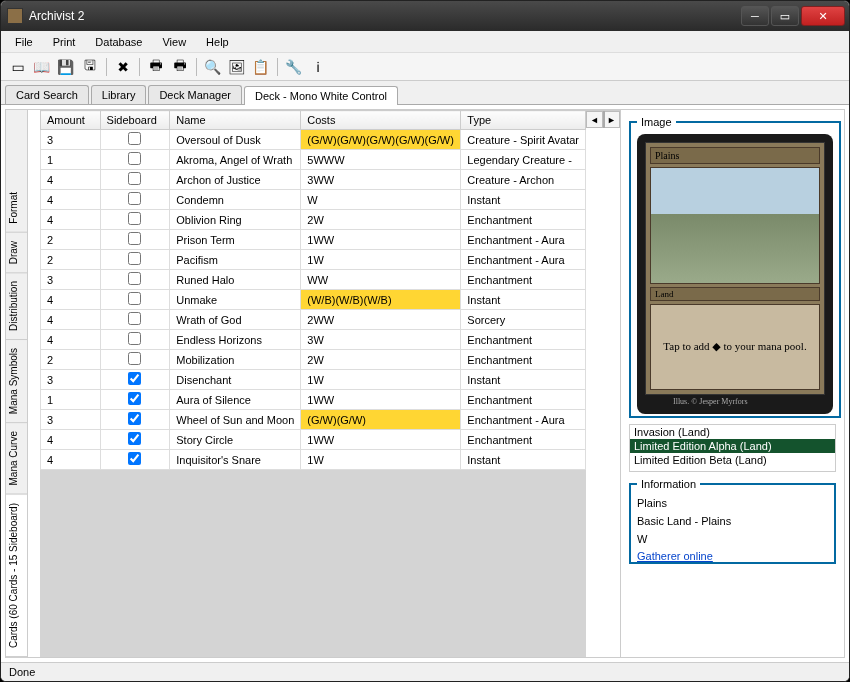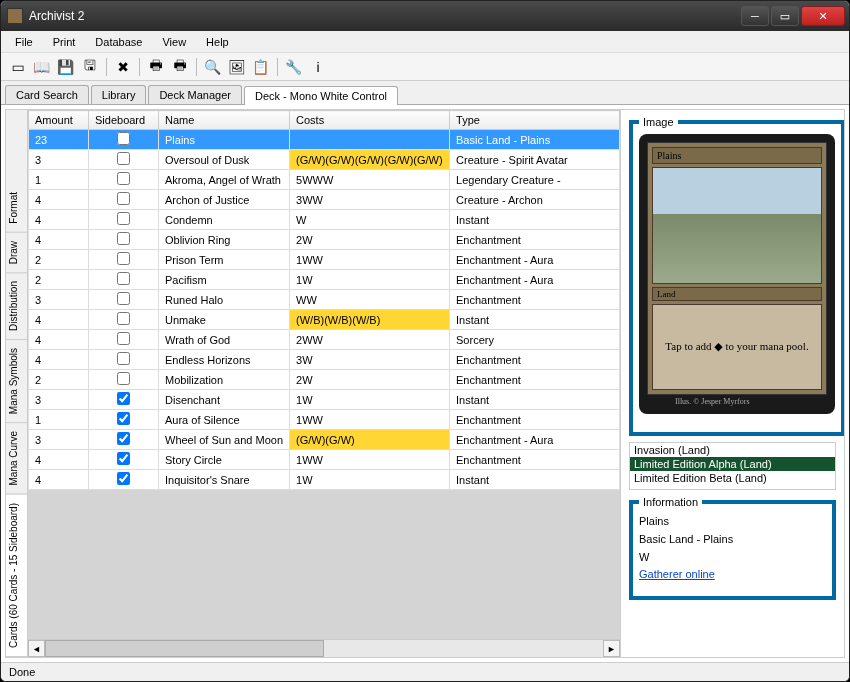--- a/index.html
+++ b/index.html
@@ -16,36 +16,36 @@
 .toolbar { height: 28px; background: #f5f5f5; display: flex; align-items: center; gap: 2px; padding: 0 6px; border-bottom: 1px solid #ccc; }
 .tool-btn { width: 22px; height: 22px; border: 1px solid transparent; display: flex; align-items: center; justify-content: center; cursor: pointer; font-size: 14px; }
 .tool-sep { width: 1px; height: 18px; background: #bbb; margin: 0 3px; }
 .tabbar { height: 24px; background: #f0f0f0; display: flex; align-items: flex-end; padding: 0 4px; border-bottom: 1px solid #aaa; }
 .tab { padding: 3px 10px; border: 1px solid #aaa; border-bottom: none; border-radius: 3px 3px 0 0; background: #e8e8e8; margin-right: 2px; cursor: pointer; font-size: 11px; }
 .tab.active { background: #fff; position: relative; top: 1px; margin-top: 17px; }
 .content { flex: 1; display: flex; background: #fff; border: 1px solid #ccc; margin: 4px; }
 .vertical-tabs { width: 22px; background: #f0f0f0; display: flex; flex-direction: column-reverse; border-right: 1px solid #ccc; }
 .vtab { writing-mode: vertical-rl; transform: rotate(180deg); padding: 8px 2px; border-top: 1px solid #ccc; font-size: 10px; cursor: pointer; text-align: center; }
 .vtab.active { background: #fff; }
-.grid-area { flex: 1; display: flex; flex-direction: column; overflow: hidden; }
+.grid-area { flex: 1; display: flex; flex-direction: row; overflow: hidden; margin-left: 12px; }
 .grid-scroll { flex: 1; overflow: auto; background: #d4d4d4; }
 table { border-collapse: collapse; width: 100%; background: #fff; font-size: 11px; }
 th { background: linear-gradient(#fdfdfd, #ececec); border: 1px solid #ccc; padding: 3px 6px; text-align: left; font-weight: normal; position: sticky; top: 0; }
 td { border: 1px solid #ddd; padding: 2px 6px; height: 18px; white-space: nowrap; }
 tr.selected td { background: #3399ff; color: #fff; }
 tr.selected td.costcell { background: #3399ff; }
 td.costcell.highlight { background: #ffd633; }
 td.cbcell { text-align: center; }
 td.cbcell input { margin: 0; }
 .hscroll { height: 18px; background: #efefef; border-top: 1px solid #ccc; display: flex; align-items: center; }
 .sb-btn { width: 17px; height: 17px; background: #f5f5f5; border: 1px solid #bbb; display: flex; align-items: center; justify-content: center; font-size: 9px; }
 .sb-track { flex: 1; height: 17px; background: #e8e8e8; position: relative; }
 .sb-thumb { position: absolute; left: 0; width: 50%; height: 100%; background: #cfcfcf; border: 1px solid #aaa; }
 .right-pane { width: 224px; padding: 6px 8px; display: flex; flex-direction: column; gap: 6px; border-left: 1px solid #ccc; overflow: hidden; }
-fieldset { border: 4px solid #0369a1; padding: 4px 6px 16px; font-size: 11px; }
+fieldset { border: 2px solid #0369a1; padding: 4px 6px 0; font-size: 11px; }
 legend { padding: 0 4px; font-size: 11px; }
 .card-image { width: 196px; height: 280px; background: #1a1a1a; border-radius: 8px; padding: 8px; margin: 2px auto; display: flex; flex-direction: column; }
 .card-frame { flex: 1; background: #8a7a5a; border: 1px solid #333; display: flex; flex-direction: column; padding: 4px; }
 .card-name-bar { background: #7a6a4a; border: 1px solid #4a3a2a; padding: 2px 4px; font-size: 10px; font-family: serif; }
 .card-art { flex: 1.2; background: linear-gradient(#b8d0e0 40%, #7a8a6a 40%, #9aaa8a); border: 1px solid #4a3a2a; margin: 3px 0; }
 .card-type-bar { background: #7a6a4a; border: 1px solid #4a3a2a; padding: 1px 4px; font-size: 9px; font-family: serif; }
 .card-text { flex: 0.8; background: #c8baa0; border: 1px solid #4a3a2a; margin-top: 3px; display: flex; align-items: center; justify-content: center; font-family: serif; font-size: 11px; text-align: center; padding: 4px; }
 .card-artist { font-size: 8px; color: #aaa; font-family: serif; padding-top: 2px; margin-left: 28px; }
 .set-list { height: 48px; border: 1px solid #ccc; overflow-y: scroll; font-size: 11px; }
 .set-item { padding: 1px 4px; cursor: pointer; }
@@ -118,27 +118,20 @@
           <thead>
               <tr id="thead-row">
                 <th style="width: 60px;">Amount</th>
                 <th style="width: 70px;">Sideboard</th>
                 <th style="width: 120px;">Name</th>
                 <th style="width: 160px;">Costs</th>
                 <th>Type</th>
               </tr>
             </thead>
           <tbody id="tbody">
-              <tr class="selected">
-                <td>23</td>
-                <td class="cbcell"><input type="checkbox" style=""></td>
-                <td>Plains</td>
-                <td class="costcell"></td>
-                <td>Basic Land - Plains</td>
-              </tr>
               <tr>
                 <td>3</td>
                 <td class="cbcell"><input type="checkbox" style=""></td>
                 <td>Oversoul of Dusk</td>
                 <td class="costcell highlight">(G/W)(G/W)(G/W)(G/W)(G/W)</td>
                 <td>Creature - Spirit Avatar</td>
               </tr>
               <tr>
                 <td>1</td>
                 <td class="cbcell"><input type="checkbox" style=""></td>

